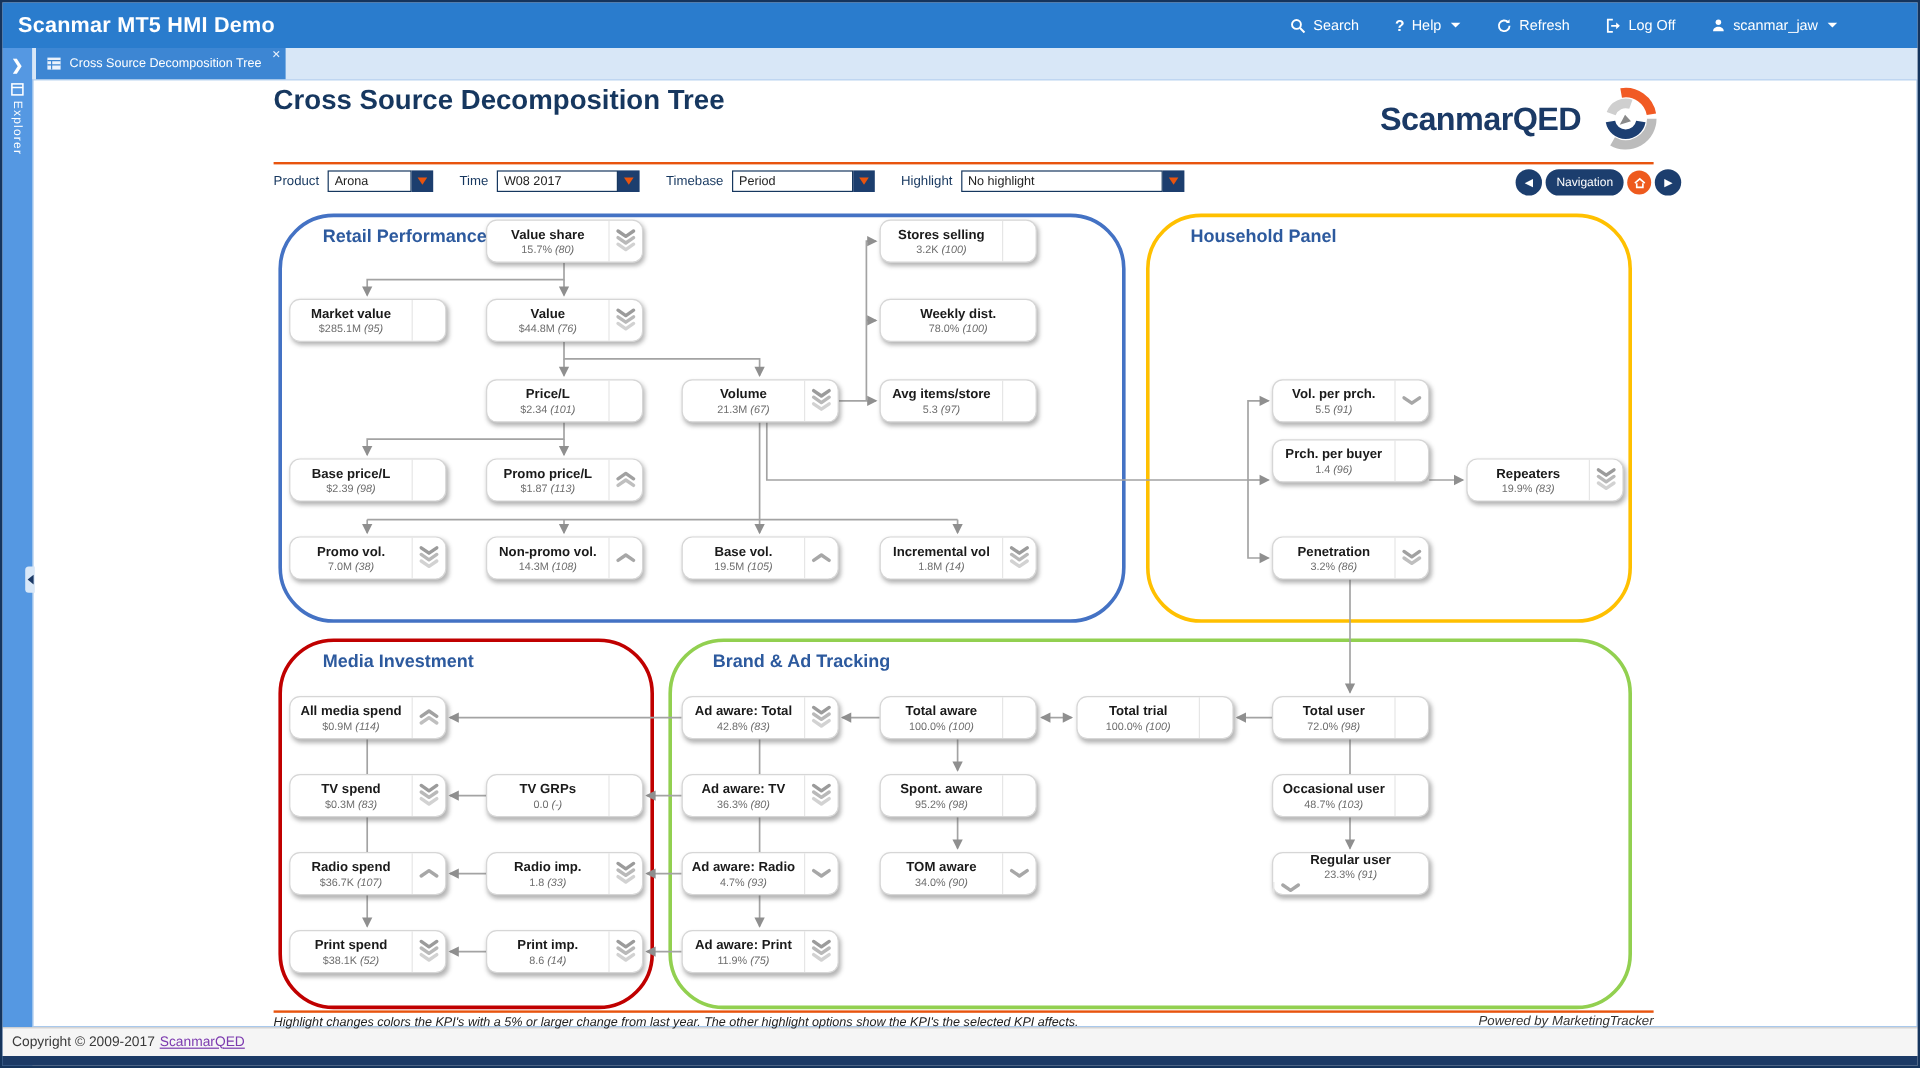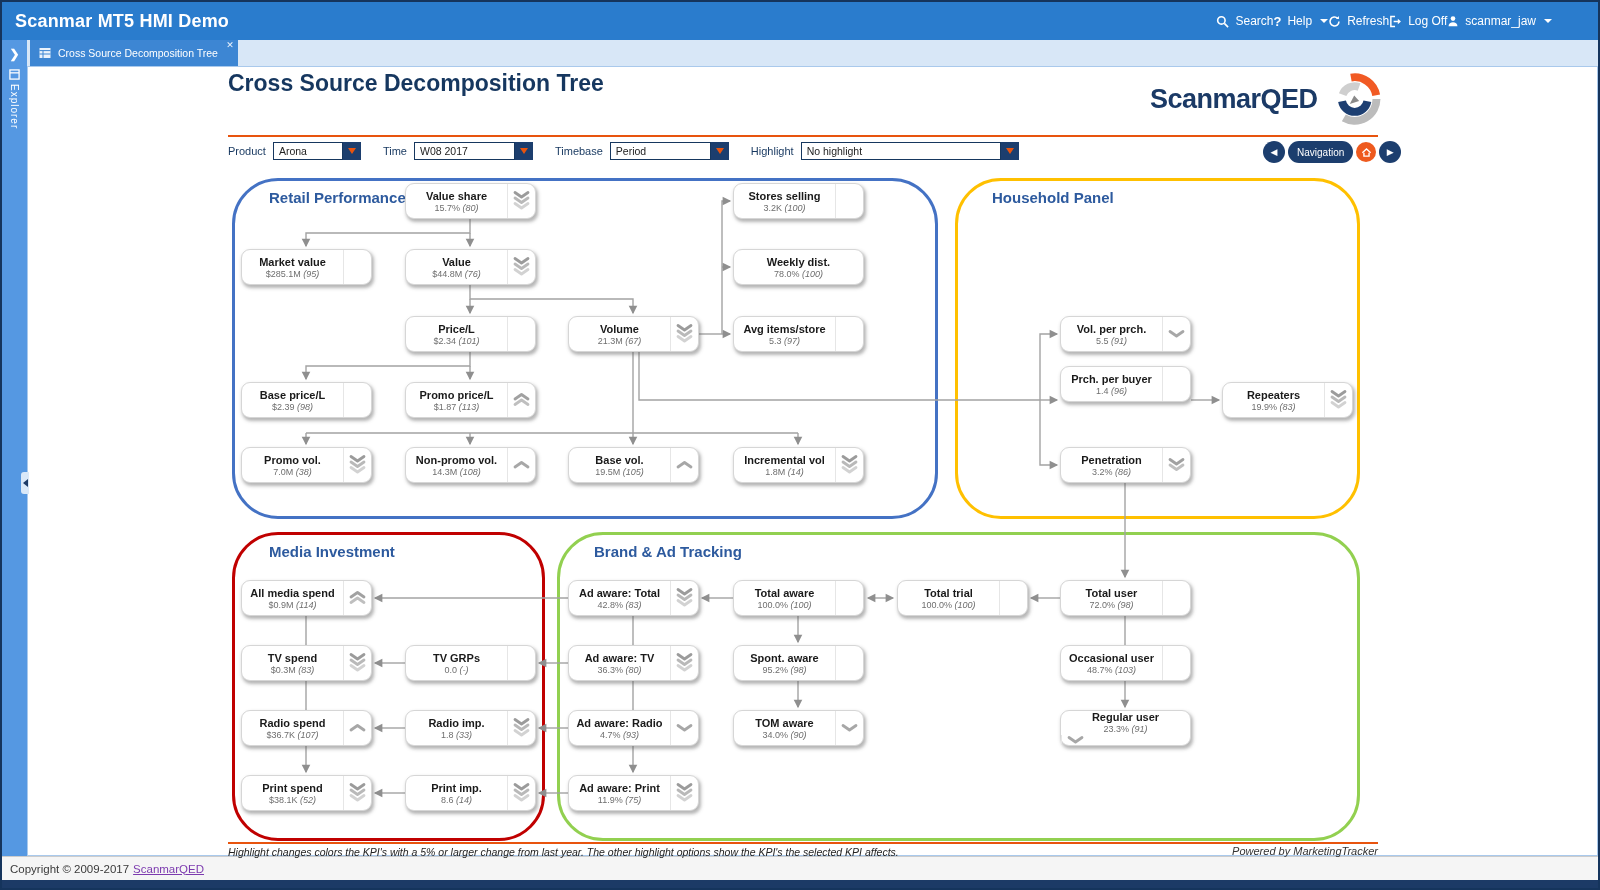--- a/index.html
+++ b/index.html
@@ -2,21 +2,21 @@
 <html><head>
 <meta charset="utf-8">
 <style>
   html,body{margin:0;padding:0;width:1600px;height:890px;overflow:hidden;
     font-family:"Liberation Sans",sans-serif;background:#fff;position:relative}
   .window-border{position:absolute;inset:0;border:2px solid #15345c;box-sizing:border-box;pointer-events:none;z-index:50}
 
   
   .topbar{position:absolute;left:2px;top:2px;right:2px;height:38px;background:#2a7ccd;display:flex;align-items:center;color:#fff;z-index:5}
   .topbar-title{font-size:18px;font-weight:bold;padding-left:13px;letter-spacing:.2px}
-  .topbar-menu{margin-left:auto;display:flex;padding-right:46px;font-size:12px;align-items:center}
+  .topbar-menu{margin-left:auto;display:flex;gap:30px;padding-right:67px;font-size:12px;align-items:center}
   .menu-item{display:flex;align-items:center;gap:6px;cursor:pointer}
   .caret{width:0;height:0;border-left:4px solid transparent;border-right:4px solid transparent;border-top:4px solid #fff;margin-left:2px}
   .mi-svg{display:block}
 
   
   .rail{position:absolute;left:2px;top:40px;bottom:2px;width:25px;background:#5598e2;z-index:4}
   .rail-arrow{color:#fff;font-size:12px;font-weight:bold;text-align:center;padding-top:7px}
   .rail-icon{display:block;margin:8px auto 4px auto}
   .rail-label{writing-mode:vertical-rl;color:#fff;font-size:10px;letter-spacing:1px;margin-left:7px;margin-top:2px}
   .rail-handle{position:absolute;left:19px;top:432px;width:8px;height:22px;background:#d9e8f8;border-radius:3px 0 0 3px;display:flex;align-items:center;justify-content:center}
@@ -33,21 +33,21 @@
   .page-title{position:absolute;left:228px;top:70px;font-size:23px;font-weight:bold;color:#16375f;z-index:6}
   .logo{position:absolute;left:1150px;top:70px;width:232px;height:58px;display:flex;align-items:center;justify-content:flex-end;gap:9px;z-index:6}
   .logo-text{font-size:27px;font-weight:600;color:#1b3a66;letter-spacing:-.5px}
   .divider-top{position:absolute;left:228px;top:135px;width:1150px;height:2px;background:#e8540e;z-index:6}
 
   
   .filterbar{position:absolute;left:228px;top:141px;height:20px;display:flex;align-items:center;font-size:11px;color:#16375f;z-index:6}
   .flabel{margin-right:7px;white-space:nowrap}
   .combo{display:flex;height:18px;margin-right:22px}
   .combo-box{background:#fff;border:1px solid #16375f;font-size:10.5px;color:#222;display:flex;align-items:center;padding:0 5px;box-sizing:border-box;white-space:nowrap}
-  .w-sm{width:70px}.w-md{width:101px}.w-lg{width:200px}
+  .w-sm{width:70px}.w-md{width:101px}.w-lg{width:168px}
   .combo-btn{width:18px;background:#1c3e6e;display:flex;align-items:center;justify-content:center;cursor:pointer}
   .combo-btn:after{content:"";width:0;height:0;border-left:4px solid transparent;border-right:4px solid transparent;border-top:6px solid #e8540e}
 
   .navgroup{position:absolute;left:1263px;top:141px;height:22px;display:flex;align-items:center;gap:3px;z-index:6}
   .circle-btn{width:22px;height:22px;border-radius:50%;background:#1c3e6e;color:#fff;display:flex;align-items:center;justify-content:center;font-size:9px;cursor:pointer}
   .nav-pill{height:22px;border-radius:11px;background:#1c3e6e;color:#fff;font-size:10px;display:flex;align-items:center;padding:0 9px;cursor:pointer}
   .home-btn{width:20px;height:20px;border-radius:50%;background:#ee5a1e;display:flex;align-items:center;justify-content:center;cursor:pointer}
 
   
   #groups-layer,#nodes-layer{position:absolute;left:0;top:0;width:1600px;height:890px;z-index:7;pointer-events:none}

